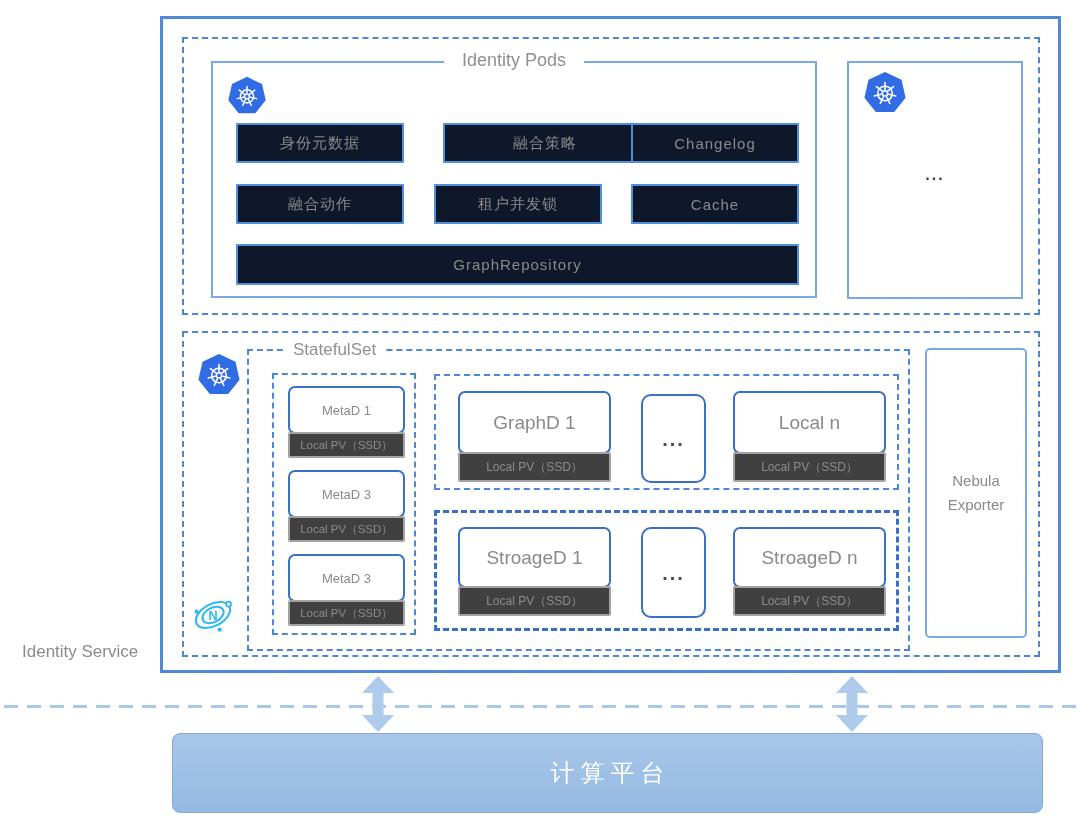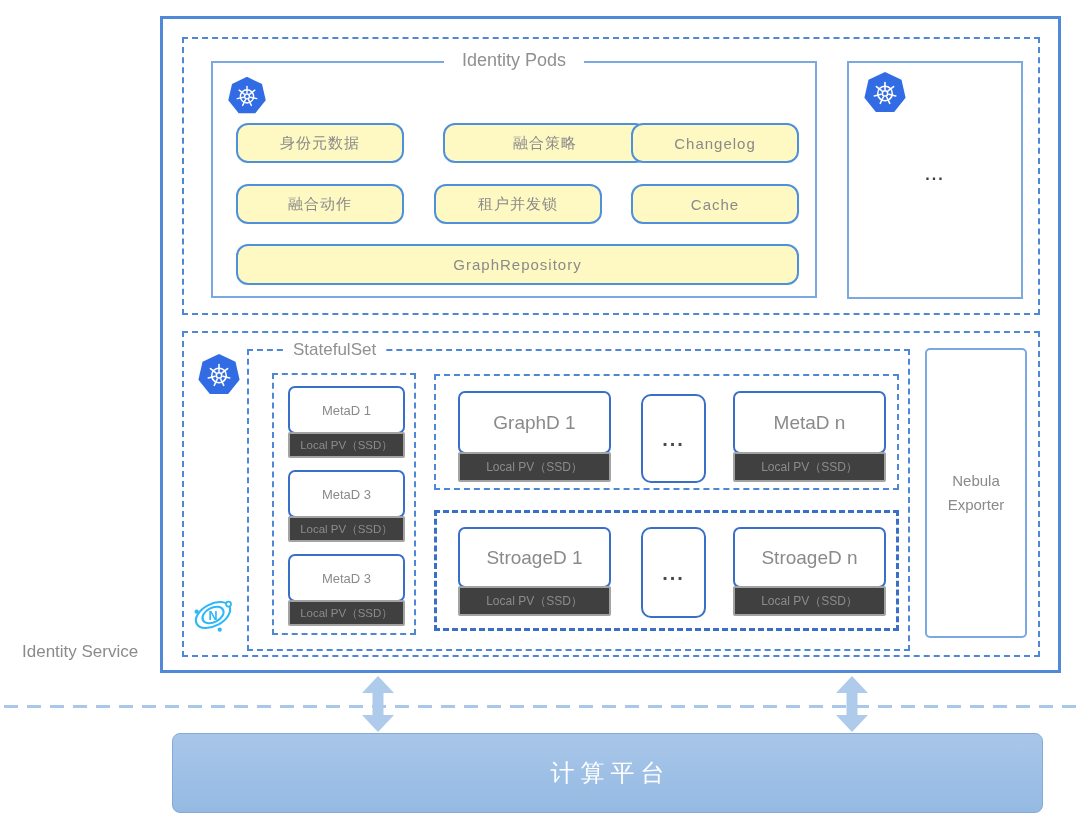--- a/index.html
+++ b/index.html
@@ -19,22 +19,22 @@
   .sts-region   { left:19px;  top:312px; width:858px; height:326px; }
 
   
   .pods-box { left:27px; top:22px; width:606px; height:237px;
     border:2px solid #7aa8e3; background:#fff; }
   .legend { position:absolute; background:#fff; color:#909090; white-space:nowrap; }
   .legend-pods { top:-13px; left:50%; transform:translateX(-50%);
     font-size:18px; padding:0 18px; }
   .legend-sts { top:-11px; left:34px; font-size:17px; padding:0 10px; }
 
-  .pod-item { position:absolute; border:2px solid #4f90dc; border-radius:12px;
-    background:#fef9c3; display:flex; align-items:center; justify-content:center;
+  .pod-item { position:absolute; border:2px solid #4f90dc; border-radius:1px;
+    background:#0f172a; display:flex; align-items:center; justify-content:center;
     color:#8a8a8a; font-size:15px; letter-spacing:1px; }
 
   .more-pods-box { left:663px; top:22px; width:176px; height:238px;
     border:2px solid #7aa8e3; background:#fff; }
   .dots { color:#4a4a4a; font-size:20px; font-weight:bold; letter-spacing:2px; line-height:0; }
   .more-dots { position:absolute; left:50%; top:48%; transform:translate(-50%,-50%); }
 
   
   .sts-box { left:63px; top:16px; width:663px; height:302px;
     border:2px dashed #4e86d8; }
@@ -207,21 +207,21 @@
               </div>
             <div class="node-pv">
                 <span>Local PV（SSD）</span>
               </div>
           </div>
           <div class="ellipsis-box" style="left:205px;top:18px;width:65px;height:89px">
             <span class="dots">...</span>
           </div>
           <div class="node big-node" style="left:297px;top:15px;width:153px">
             <div class="node-main">
-                <span>MetaD n</span>
+                <span>Local n</span>
               </div>
             <div class="node-pv">
                 <span>Local PV（SSD）</span>
               </div>
           </div>
         </div>
 
         <div class="storage-row">
           <div class="node big-node" style="left:21px;top:14px;width:153px">
             <div class="node-main" style="height:61px">

